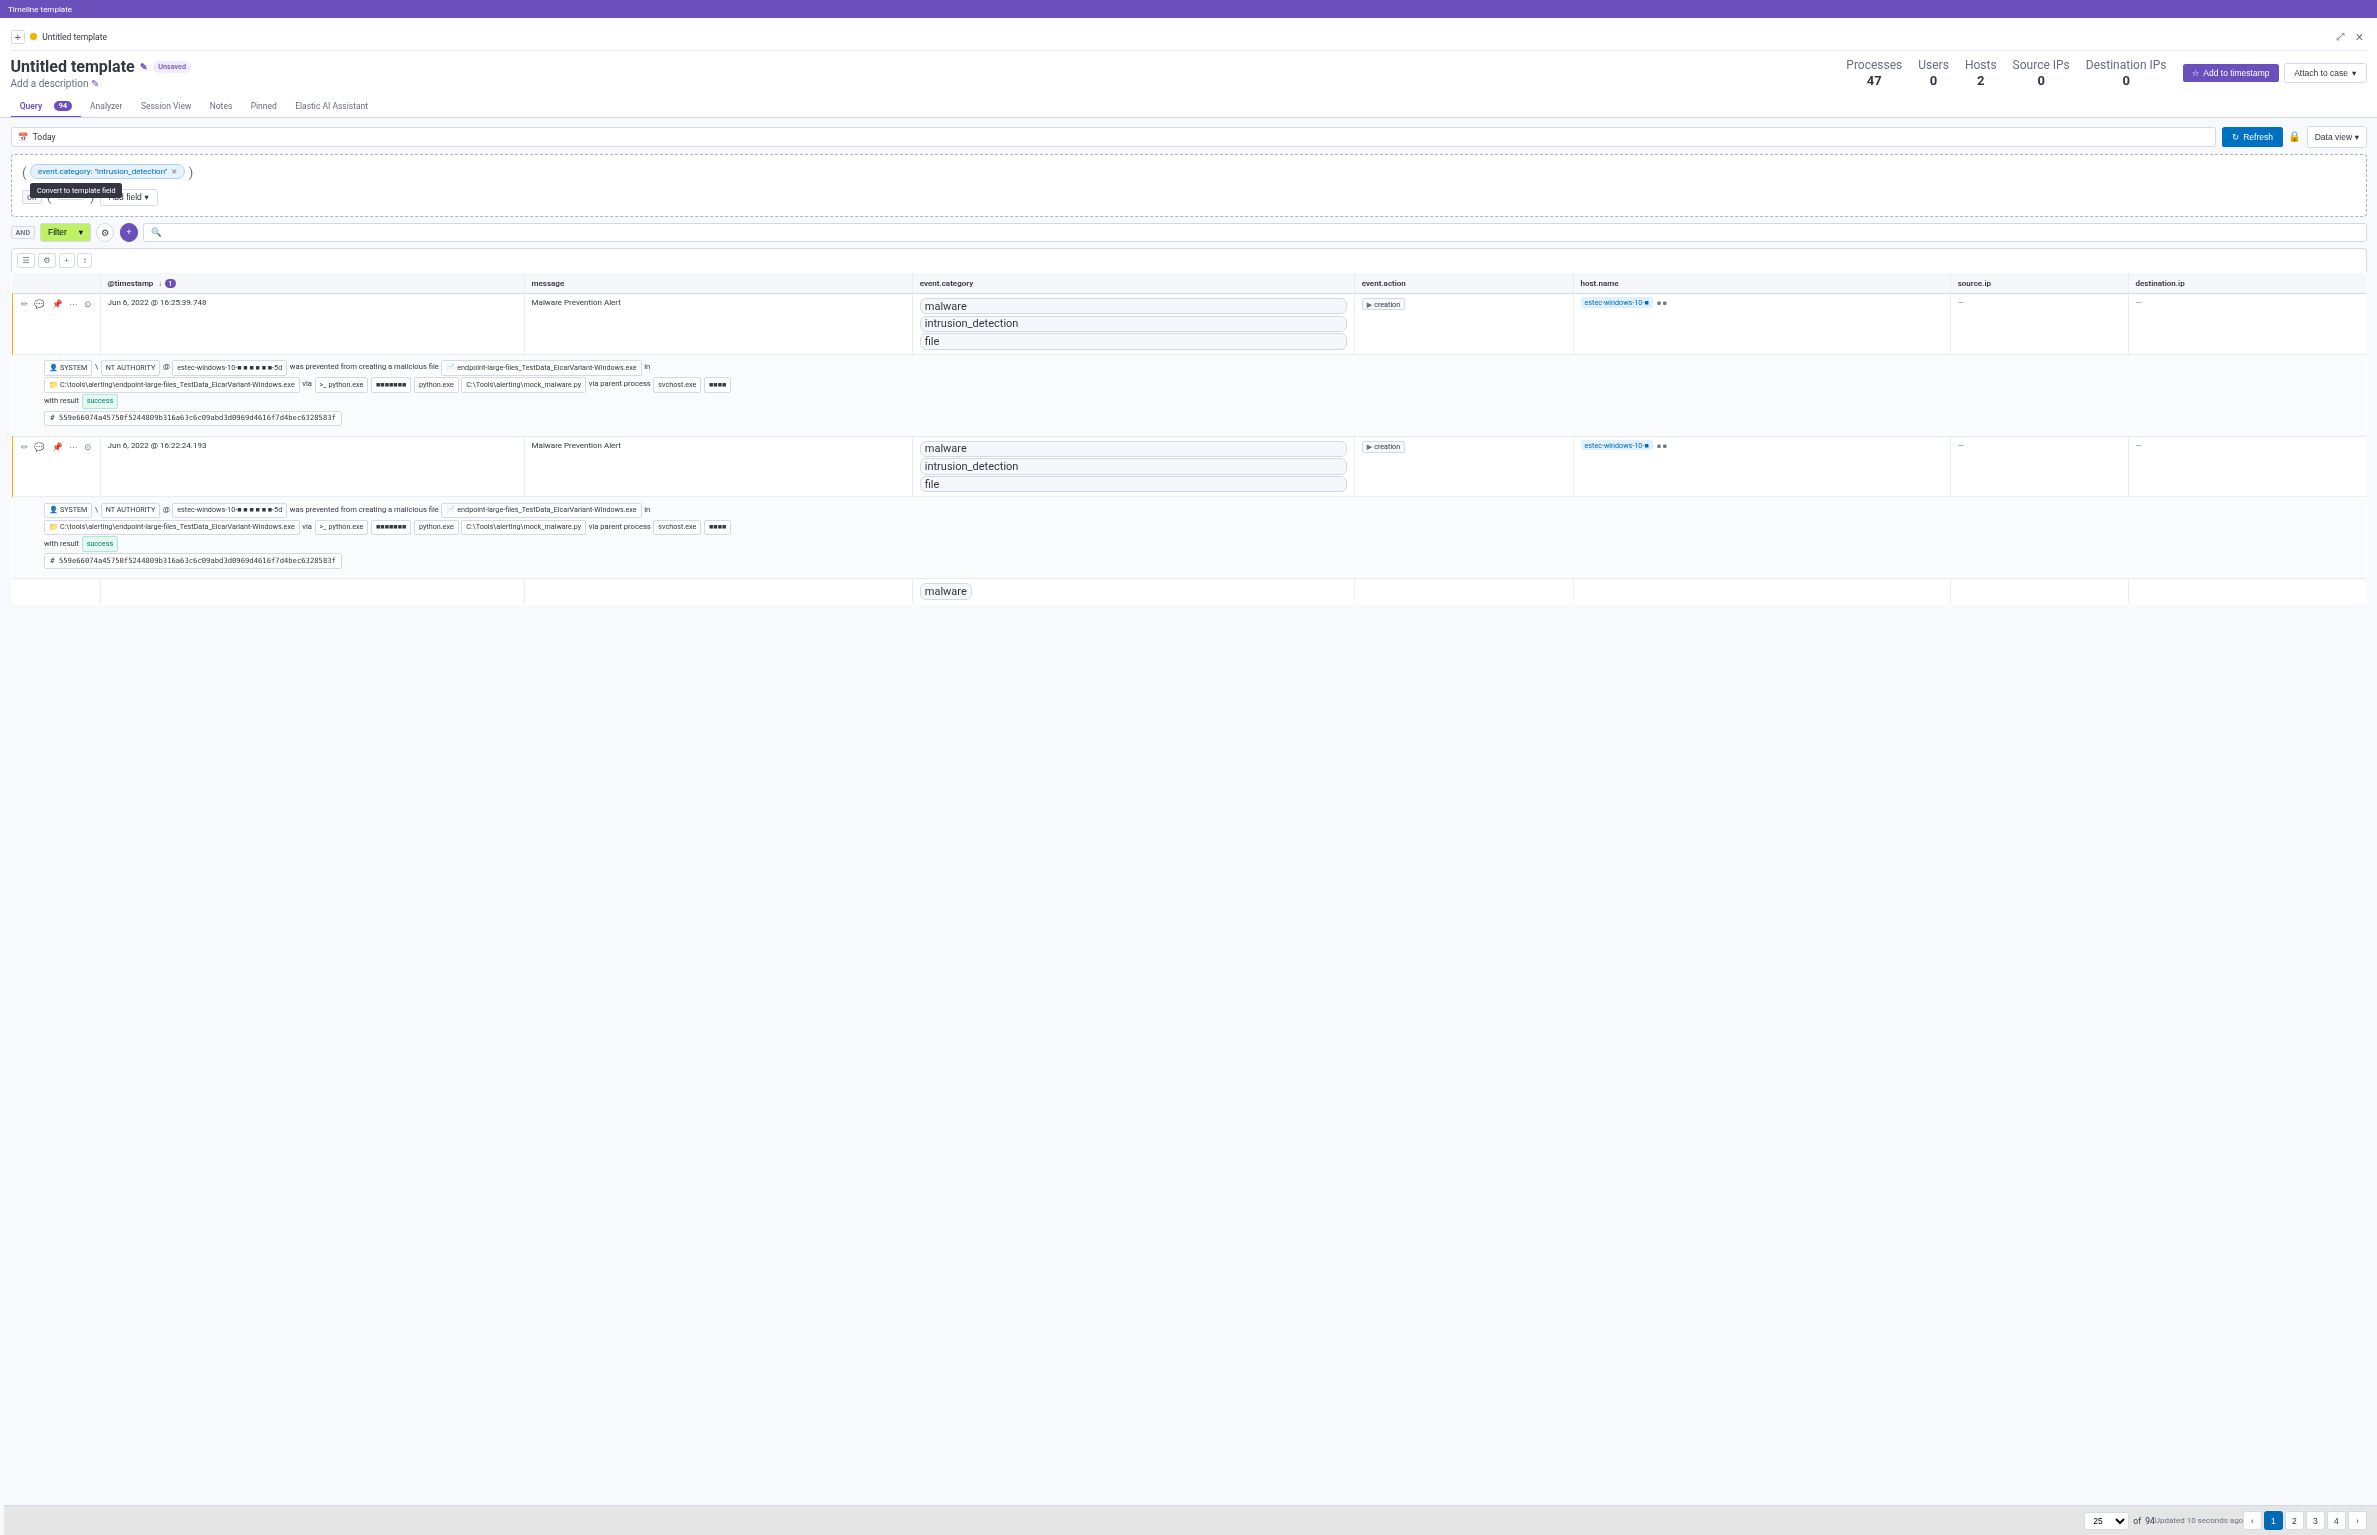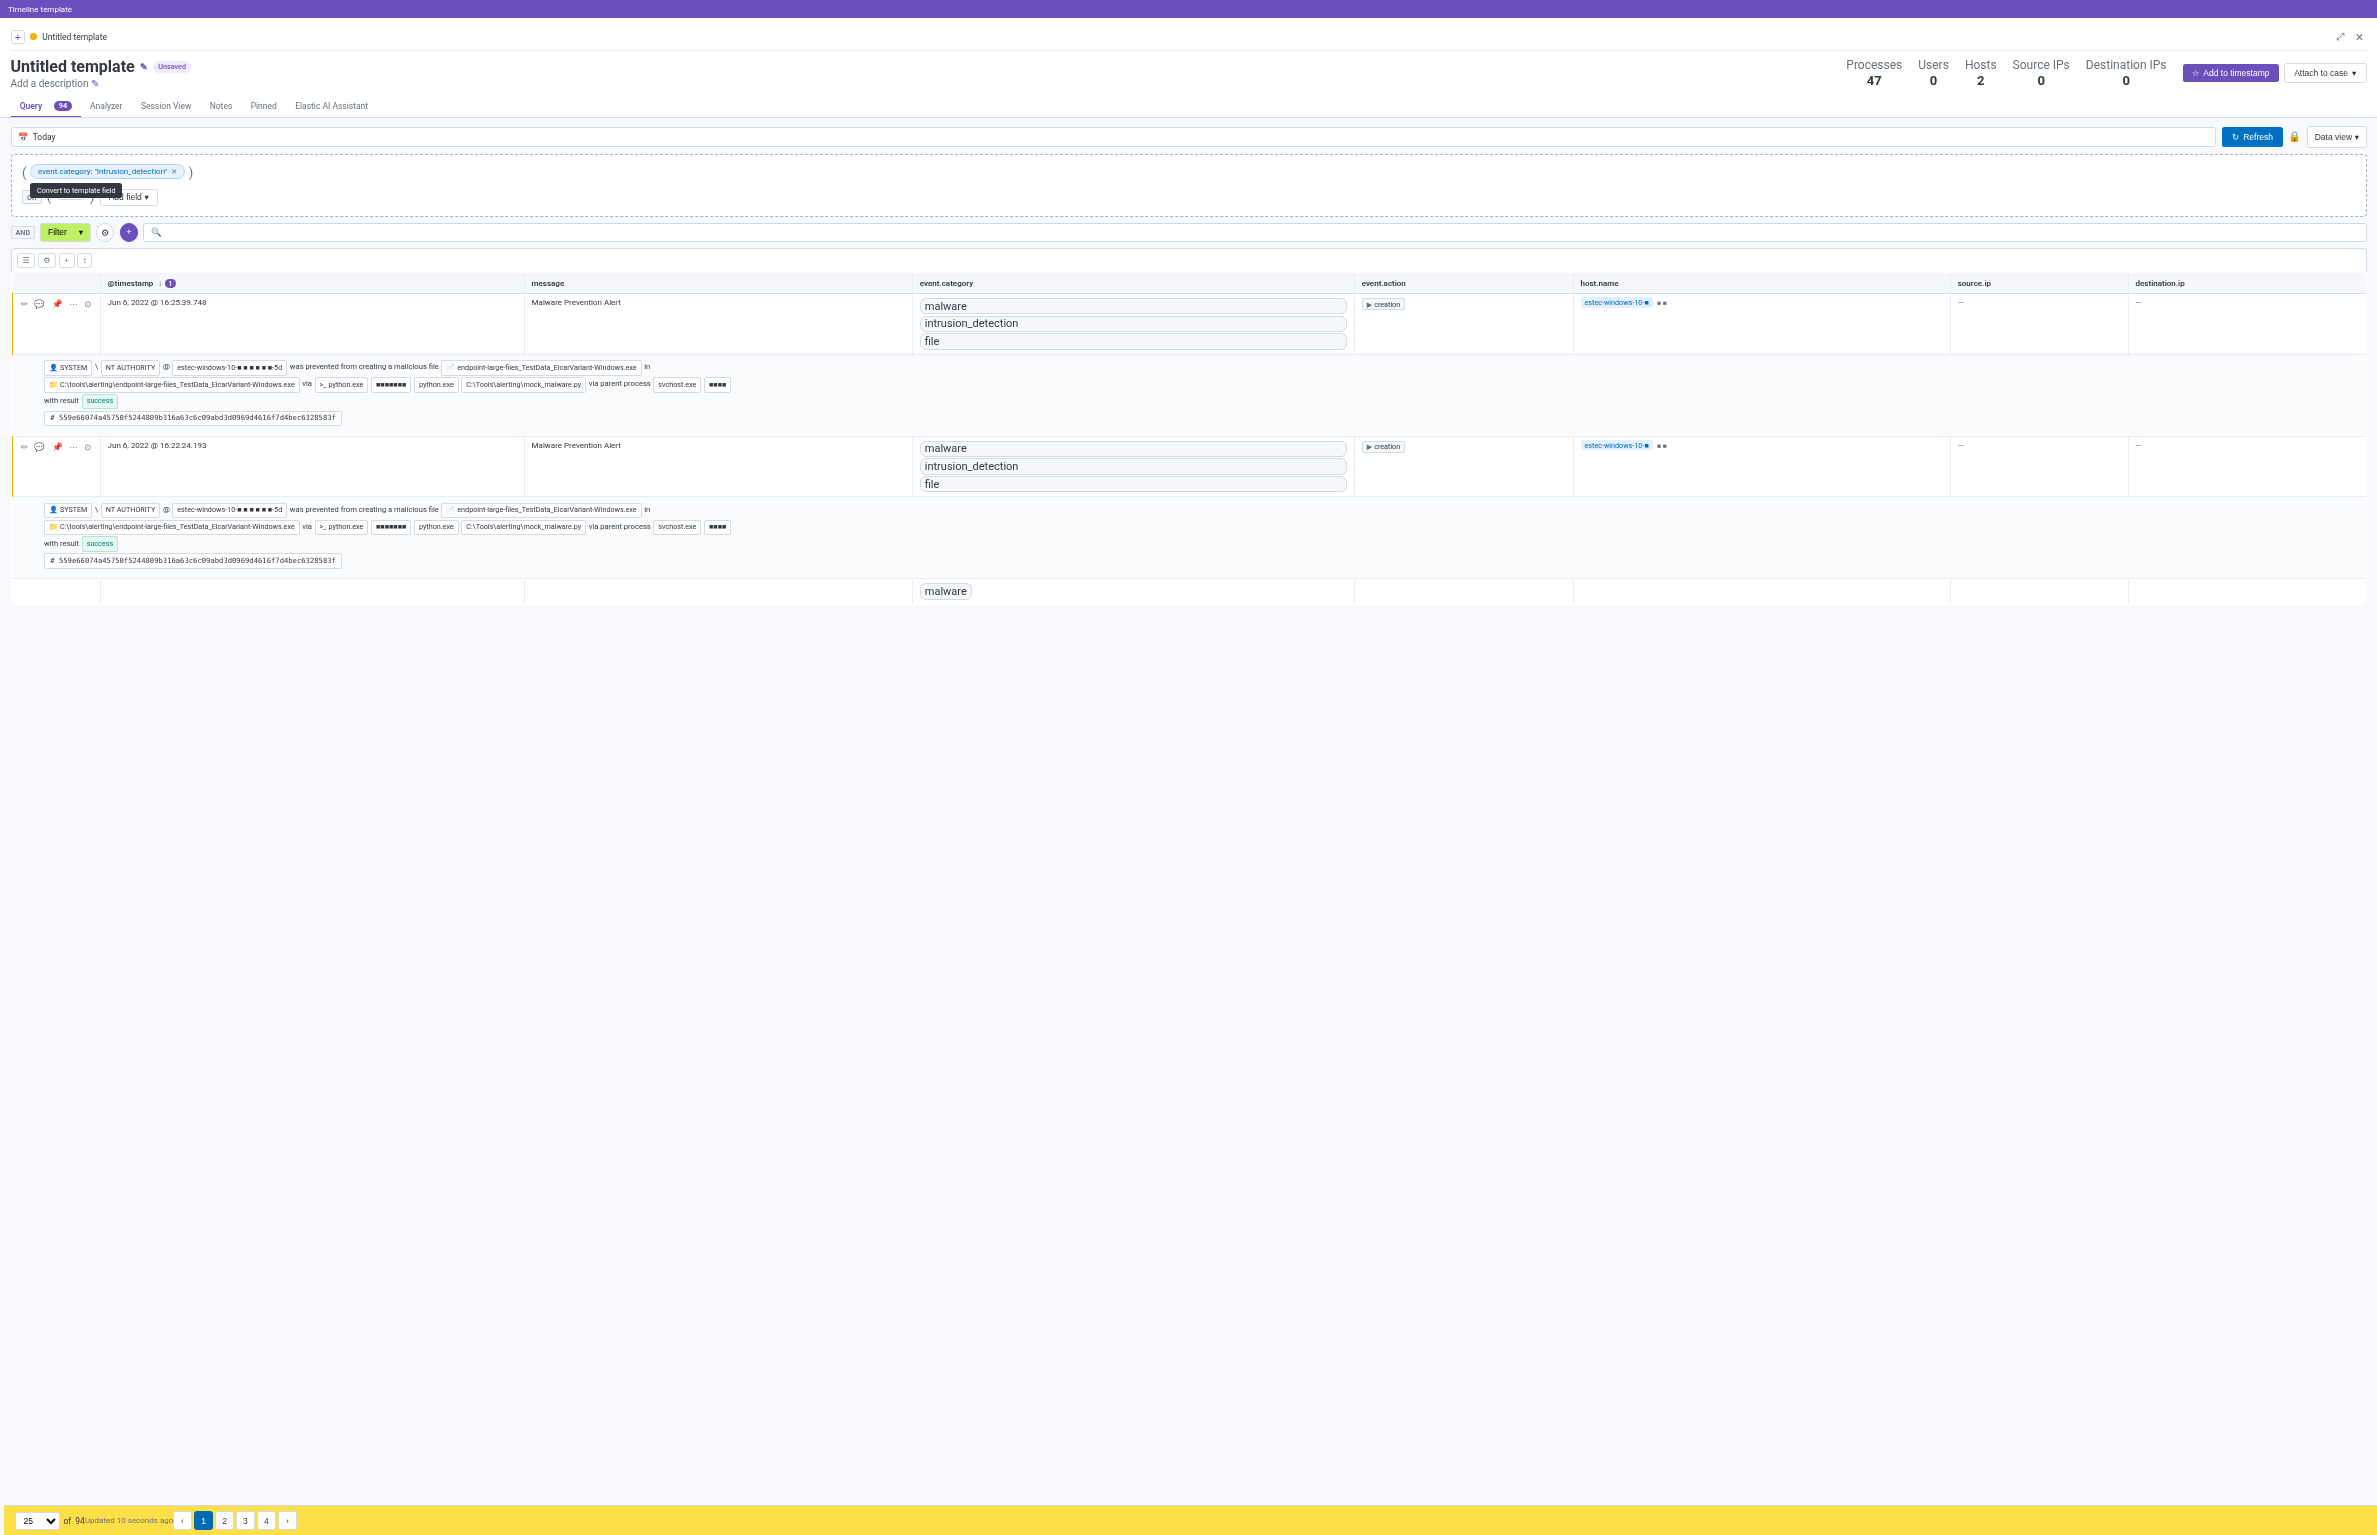--- a/index.html
+++ b/index.html
@@ -554,26 +554,26 @@
       padding: 0.7px 5.3px;
     }
 
     
     .row-yellow {
       border-left: 2px solid #f0b400;
     }
 
     
     .bottom-bar {
-      background: #fde047;
+      background: #e5e5e5;
       border-top: 0.7px solid #d3dae6;
       padding: 5.3px 10.5px;
       display: flex;
       align-items: center;
-      justify-content: flex-start;
+      justify-content: flex-end;
       position: fixed;
       bottom: 0;
       left: 4px;
       right: 0;
     }
 
     .per-page-selector {
       display: flex;
       align-items: center;
       gap: 4px;

